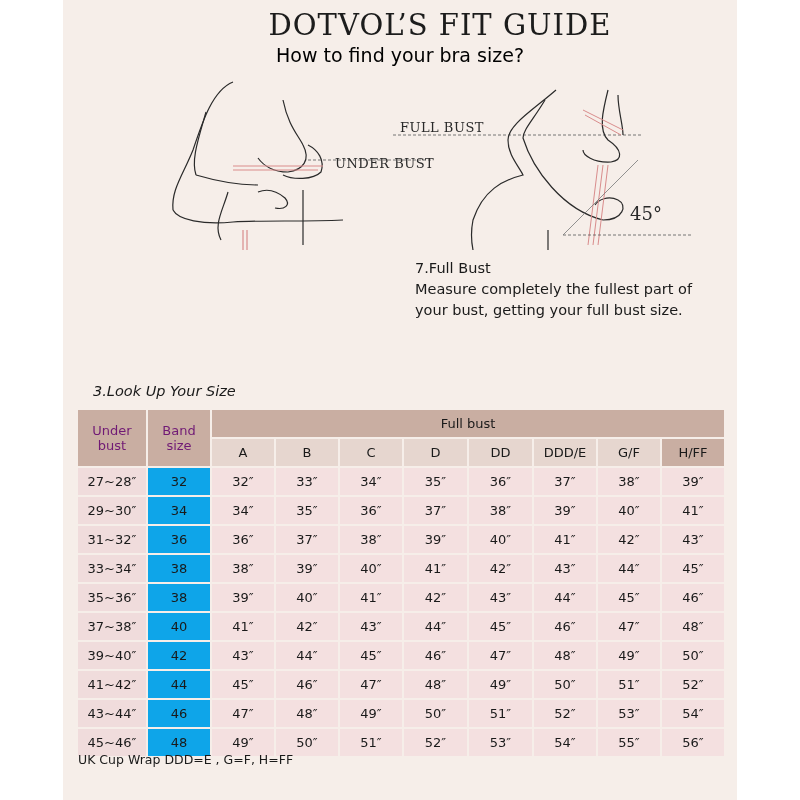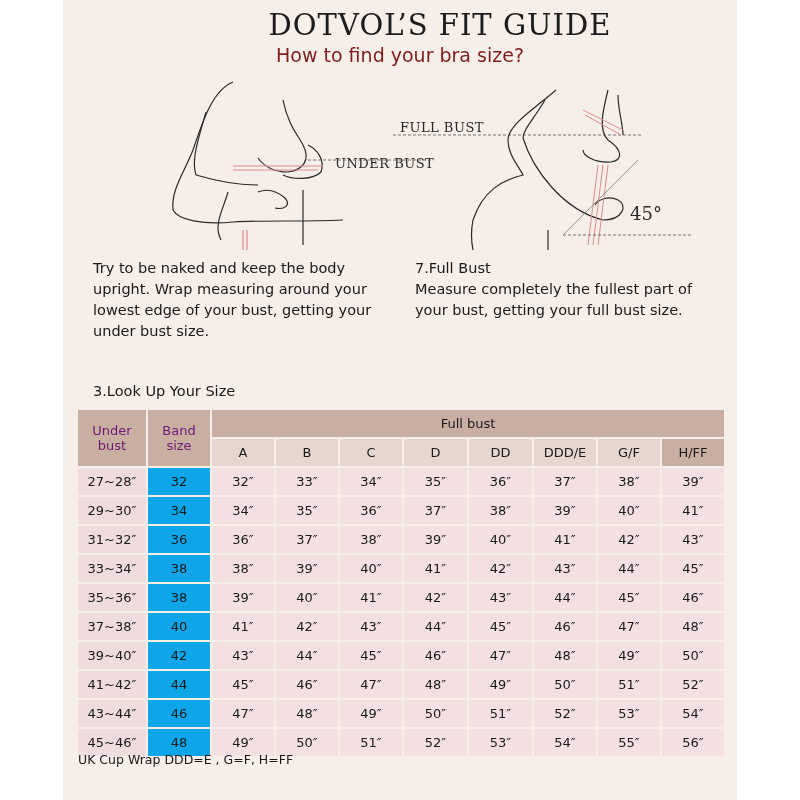--- a/index.html
+++ b/index.html
@@ -2,28 +2,28 @@
 <html><head>
 <meta charset="utf-8">
 <style>
   html, body { margin:0; padding:0; }
   body { width:800px; height:800px; background:#ffffff; position:relative; overflow:hidden;
          font-family:"DejaVu Sans", sans-serif; color:#1a1a1a; }
   .panel { position:absolute; left:63px; top:0; width:674px; height:800px; background:#f6eee9; }
   .title { position:absolute; left:0; width:800px; top:8px; text-align:center;
            font-family:"DejaVu Serif", serif; font-size:29px; letter-spacing:1px; color:#1c1c1c; font-weight:normal;padding-left:40px; }
   .subtitle { position:absolute; left:0; width:800px; top:44px; text-align:center;
-              font-size:19px; color:#7f1d1d; }
+              font-size:19px; color:#000000; }
   .illus { position:absolute; left:63px; top:80px; width:674px; height:170px; }
   .lbl { font-family:"DejaVu Serif", serif; font-size:13px; fill:#2a2a2a; letter-spacing:0.5px; }
   .section { position:absolute; font-size:14.5px; line-height:21px; color:#1a1a1a; }
   .section .h { display:block; }
   .sec1 { left:93px; top:258px; width:310px; }
   .sec2 { left:415px; top:258px; width:310px; }
-  .sec3 { position:absolute; left:93px; top:383px; font-size:14.5px; }
+  .sec3 { position:absolute; left:93px; top:383px; font-size:14.5px;font-style:italic; }
   table.size { position:absolute; left:78px; top:410px; border-collapse:separate; border-spacing:2px 2px;
                font-size:13px; margin:-2px; }
   table.size td, table.size th { text-align:center; padding:0; font-weight:normal; height:27px; }
   th.hdr-dark { background:#c9aea2; color:#701a75; }
   th.hdr-fb { background:#c9aea2; height:25px; }
   th.cup { background:#e6d6cf; height:25px; }
   th.cup.hff { background:#c9aea2; }
   td.ub { background:#f0dcdc;margin-top:29px; }
   td.band { background:#0ea5e9; }
   td.val { background:#f4e0e0; }
@@ -73,21 +73,20 @@
     <path d="M535 85 L525 165"></path>
       <path d="M540 85 L530 165"></path>
       <path d="M545 85 L535 165"></path>
   </g>
   <line x1="500" y1="155" x2="630" y2="155" stroke="#555" stroke-dasharray="3,2" stroke-width="0.8"></line>
   <line x1="500" y1="155" x2="575" y2="80" stroke="#777" stroke-width="0.8"></line>
   <text x="567" y="140" font-family="DejaVu Serif, serif" font-size="18" fill="#2a2a2a">45°</text>
 </svg>
 
 <div class="section sec1">
-  <span>Try to be naked and keep the body upright. Wrap measuring around your lowest edge of your bust, getting your under bust size.</span>
 </div>
 <div class="section sec2">
   <span class="h">7.Full Bust</span>
   <span>Measure completely the fullest part of your bust, getting your full bust size.</span>
 </div>
 <div class="sec3">3.Look Up Your Size</div>
 
 <table class="size">
   <colgroup>
     <col style="width:68px">

